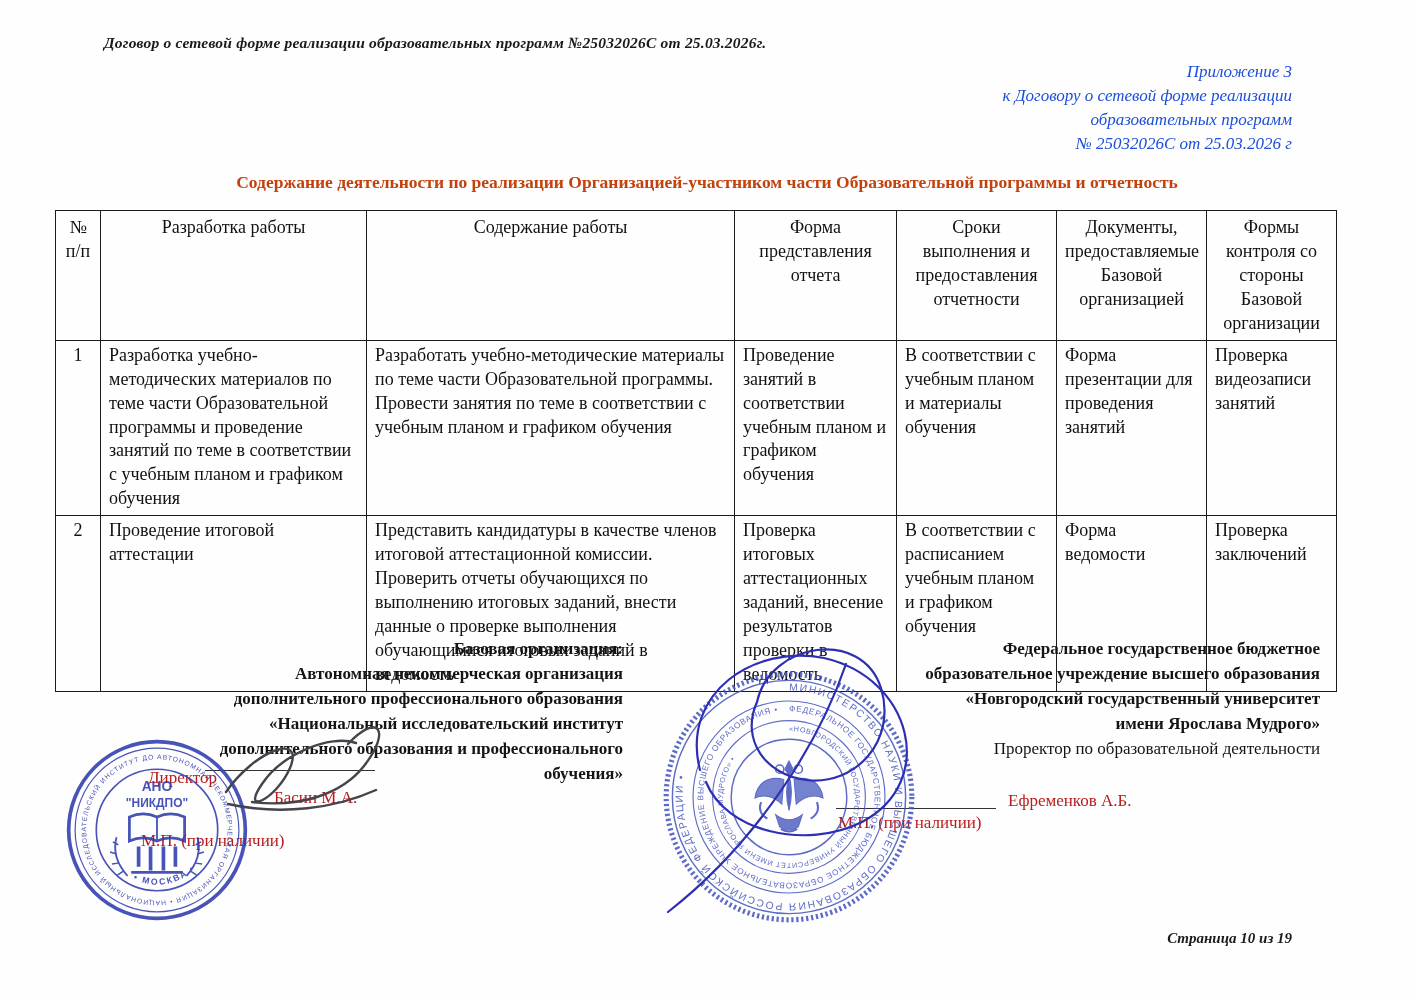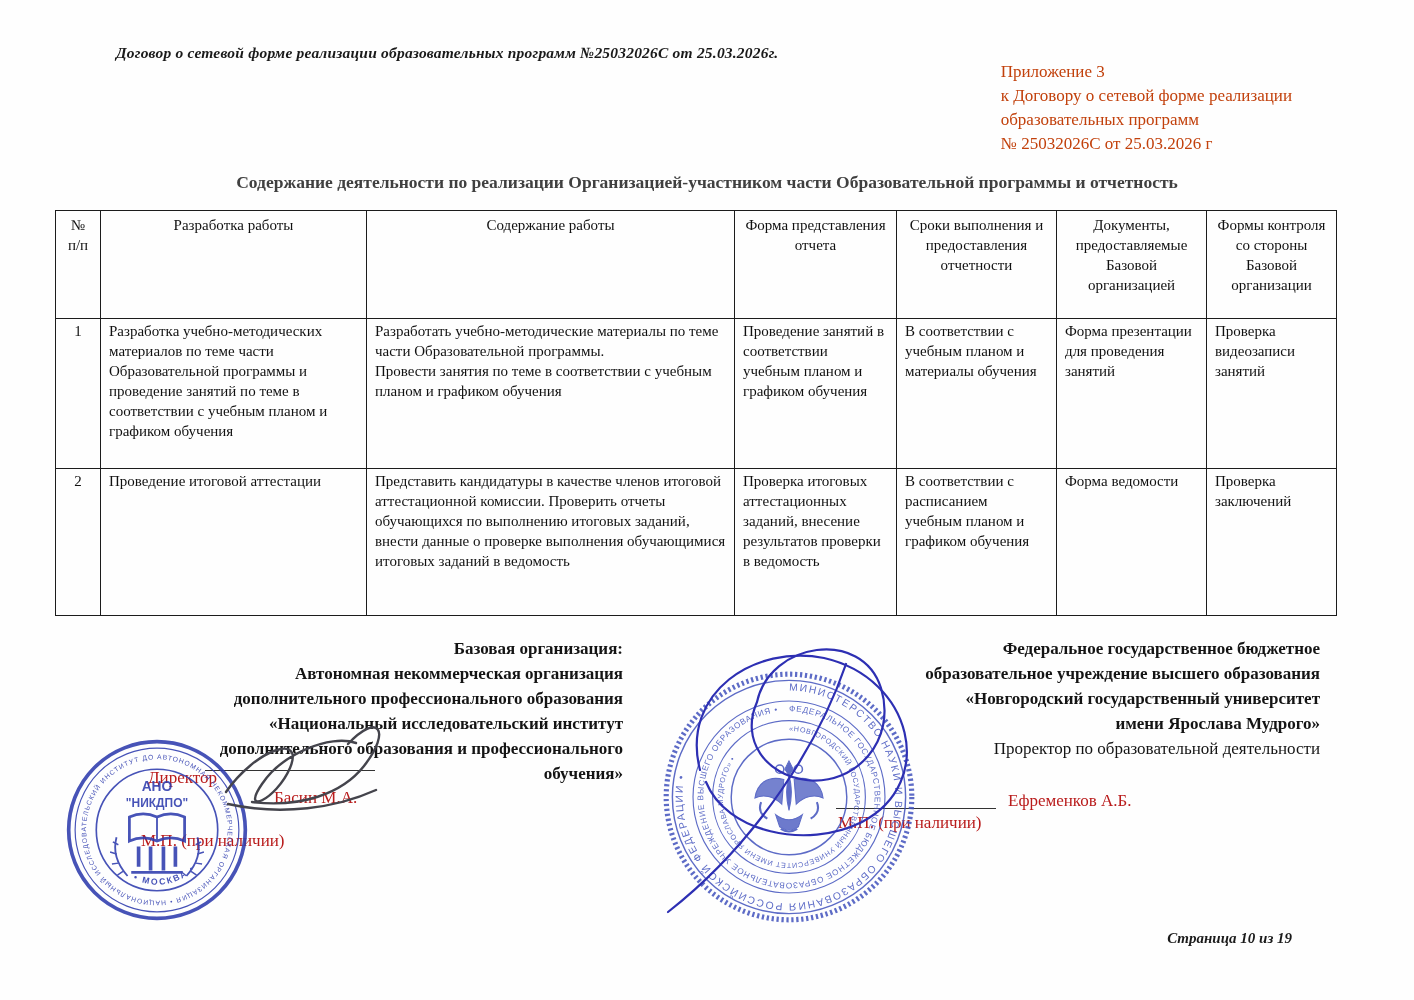--- a/index.html
+++ b/index.html
@@ -2,38 +2,38 @@
 <html lang="ru"><head>
 <meta charset="utf-8">
 <style>
   html,body{margin:0;padding:0;background:#888;}
   .page{
     position:relative;width:1414px;height:1000px;background:#fefefe;
     font-family:"Liberation Serif","DejaVu Serif",serif;color:#111;
     overflow:hidden;margin:0 auto;
   }
   .top-ref{
-    position:absolute;left:104px;top:44px;font-size:15.5px;
-    font-style:italic;font-weight:bold;letter-spacing:.2px;color:#1a1a1a;margin-left:12px;
+    position:absolute;left:104px;top:34px;font-size:15.5px;
+    font-style:italic;font-weight:bold;letter-spacing:.2px;color:#1a1a1a;
   }
   .appendix{
-    position:absolute;right:122px;top:60px;text-align:left;
-    font-size:17px;line-height:24px;color:#c2410c;
+    position:absolute;right:122px;top:60px;text-align:right;
+    font-size:17px;line-height:24px;color:#1d4ed8;font-style:italic;
   }
   .doc-title{
     position:absolute;left:0;right:0;top:172px;text-align:center;
-    font-size:17.5px;font-weight:bold;color:#404040;
+    font-size:17.5px;font-weight:bold;color:#c2410c;
   }
   table.main{
     position:absolute;left:55px;top:210px;border-collapse:collapse;
     table-layout:fixed;width:1281px;
   }
   table.main th, table.main td{
     border:1.6px solid #1c1c1c;vertical-align:top;
-    font-size:15px;line-height:1.33;padding:3px 8px 4px 8px;
+    font-size:18px;line-height:1.33;padding:3px 8px 4px 8px;
     white-space:pre-line;overflow:hidden;margin-top:26px;
   }
   table.main th{font-weight:normal;text-align:center;padding-top:5px;}
   td.num{text-align:center;}
   .sig-block{position:absolute;width:480px;font-size:17px;line-height:25px;color:#141414;text-align:right;}
   .sig-label{font-weight:bold;}
   .sig-lines{font-weight:bold;white-space:pre-line;}
   .sig-role{font-weight:normal;}
   .abs{position:absolute;font-size:17px;color:#b91c1c;}
   .sign-line{position:absolute;border-bottom:1.6px solid #333;}

